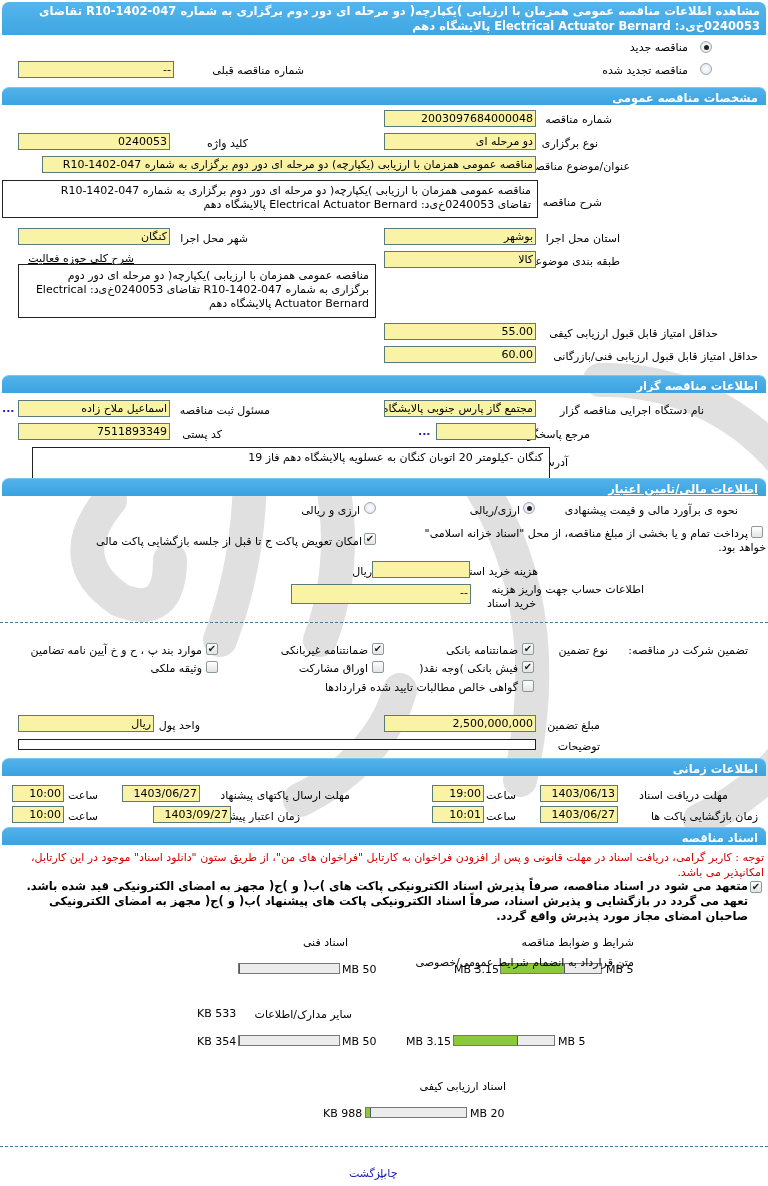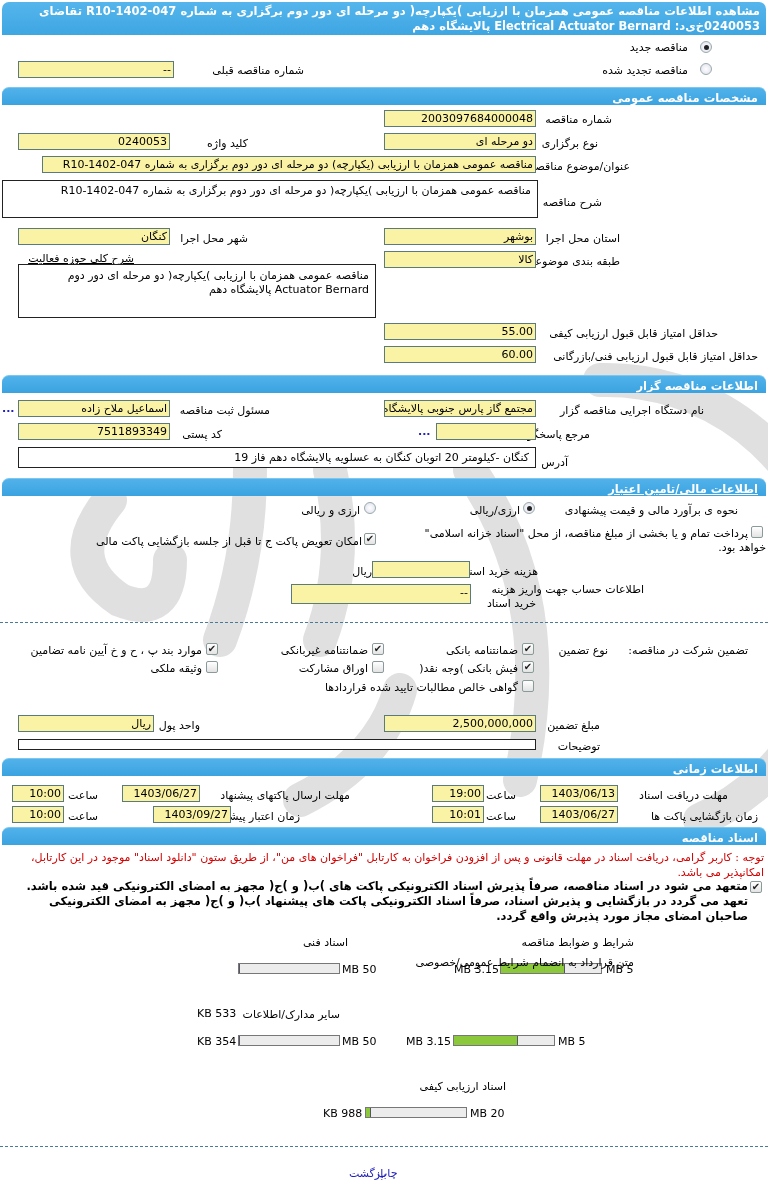--- a/index.html
+++ b/index.html
@@ -95,32 +95,34 @@
 <div class="inp" style="left:384px; top:133px; width:152px;">دو مرحله ای</div>
 <div class="lbl" style="right:520px; top:137px;">کلید واژه</div>
 <div class="inp" style="left:18px; top:133px; width:152px;">0240053</div>
 
 <div class="lbl" style="right:138px; top:160px;">عنوان/موضوع مناقصه</div>
 <div class="inp" style="left:42px; top:156px; width:494px;">مناقصه عمومی همزمان با ارزیابی (یکپارچه) دو مرحله ای دور دوم برگزاری به شماره R10-1402-047</div>
 
 <div class="lbl" style="right:166px; top:196px;">شرح مناقصه</div>
 <div class="box" style="left:2px; top:180px; width:536px; height:38px; padding-top:3px;">
   <div>مناقصه عمومی همزمان با ارزیابی )یکپارچه( دو مرحله ای دور دوم برگزاری به شماره R10-1402-047</div>
+  <div>تقاضای 0240053خ‌ی‌د: Electrical Actuator Bernard پالایشگاه دهم</div>
 </div>
 
 <div class="lbl" style="right:148px; top:232px;">استان محل اجرا</div>
 <div class="inp" style="left:384px; top:228px; width:152px;">بوشهر</div>
 <div class="lbl" style="right:520px; top:232px;">شهر محل اجرا</div>
 <div class="inp" style="left:18px; top:228px; width:152px;">کنگان</div>
 
 <div class="lbl" style="right:148px; top:255px;">طبقه بندی موضوعی</div>
 <div class="inp" style="left:384px; top:251px; width:152px;">کالا</div>
 <div class="lbl" style="right:634px; top:252px; text-decoration: underline;">شرح کلی حوزه فعالیت</div>
 <div class="box" style="left:18px; top:264px; width:358px; height:54px; padding:4px 6px;">
   <div>مناقصه عمومی همزمان با ارزیابی )یکپارچه( دو مرحله ای دور دوم</div>
+  <div>برگزاری به شماره R10-1402-047 تقاضای 0240053خ‌ی‌د: Electrical</div>
   <div>Actuator Bernard پالایشگاه دهم</div>
 </div>
 
 <div class="lbl" style="right:50px; top:327px;">حداقل امتیاز قابل قبول ارزیابی کیفی</div>
 <div class="inp" style="left:384px; top:323px; width:152px;">55.00</div>
 <div class="lbl" style="right:10px; top:350px;">حداقل امتیاز قابل قبول ارزیابی فنی/بازرگانی</div>
 <div class="inp" style="left:384px; top:346px; width:152px;">60.00</div>
 
 <div class="bar" style="top:375px;">اطلاعات مناقصه گزار</div>
 
@@ -130,21 +132,21 @@
 <div class="inp" style="left:18px; top:400px; width:152px;">اسماعیل ملاح زاده</div>
 <div class="lbl link bold" style="left:2px; top:402px;">...</div>
 
 <div class="lbl" style="right:178px; top:428px;">مرجع پاسخگویی</div>
 <div class="inp" style="left:436px; top:423px; width:100px;"></div>
 <div class="lbl link bold" style="left:418px; top:425px;">...</div>
 <div class="lbl" style="right:546px; top:428px;">کد پستی</div>
 <div class="inp" style="left:18px; top:423px; width:152px;padding-left:47px;">7511893349</div>
 
 <div class="lbl" style="right:200px; top:456px;">آدرس</div>
-<div class="box" style="left:18px; top:447px; width:518px; height:21px;">کنگان -کیلومتر 20 اتوبان کنگان به عسلویه پالایشگاه دهم فاز 19</div>
+<div class="box" style="left:32px; top:447px; width:518px; height:32px;">کنگان -کیلومتر 20 اتوبان کنگان به عسلویه پالایشگاه دهم فاز 19</div>
 
 <div class="bar" style="top:478px;text-decoration:underline;">اطلاعات مالی/تامین اعتبار</div>
 
 <div class="lbl" style="right:30px; top:504px;">نحوه ی برآورد مالی و قیمت پیشنهادی</div>
 <div class="radio on" style="left:523px; top:502px;"></div>
 <div class="lbl" style="right:248px; top:504px;">ارزی/ریالی</div>
 <div class="radio" style="left:364px; top:502px;"></div>
 <div class="lbl" style="right:408px; top:504px;">ارزی و ریالی</div>
 
 <div class="chk" style="left:751px; top:526px;"></div>
@@ -233,21 +235,21 @@
   </div>
 <div class="lbl" style="left:342px; top:963px;">50 MB</div>
 
 <div class="lbl" style="right:134px; top:956px;">متن قرارداد به انضمام شرایط عمومی/خصوصی</div>
 <div class="lbl" style="left:406px; top:1035px;">3.15 MB</div>
 <div class="prog" style="left:453px; top:1035px; width:102px;">
     <div class="fill" style="width:64px;"></div>
   </div>
 <div class="lbl" style="left:558px; top:1035px;">5 MB</div>
 
-<div class="lbl" style="right:428px; top:1008px;">سایر مدارک/اطلاعات</div>
+<div class="lbl" style="right:416px; top:1008px;">سایر مدارک/اطلاعات</div>
 <div class="lbl" style="left:197px; top:1035px;">354 KB</div>
 <div class="prog" style="left:238px; top:1035px; width:102px;">
     <div class="fill" style="width:1px;"></div>
   </div>
 <div class="lbl" style="left:342px; top:1035px;">50 MB</div>
 
 <div class="lbl" style="right:262px; top:1080px;">اسناد ارزیابی کیفی</div>
 <div class="lbl" style="left:323px; top:1107px;">988 KB</div>
 <div class="prog" style="left:365px; top:1107px; width:102px;">
     <div class="fill" style="width:5px;"></div>

